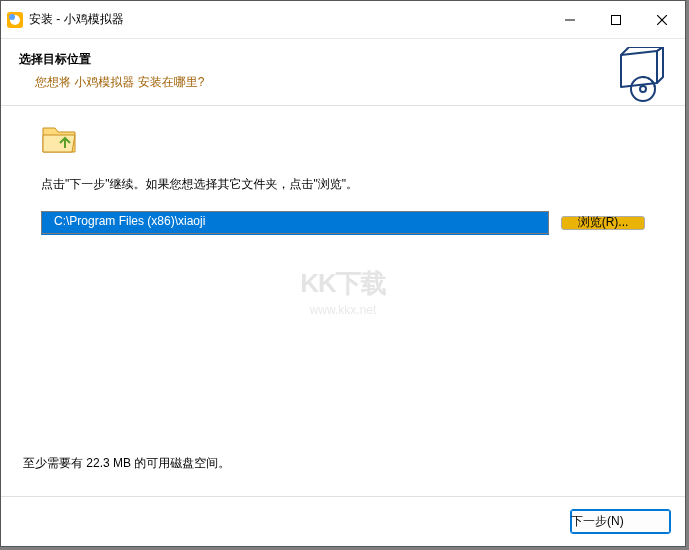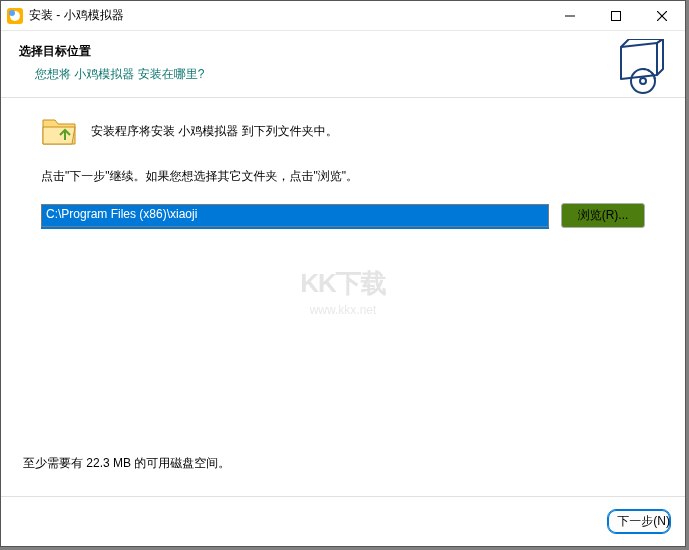--- a/index.html
+++ b/index.html
@@ -14,21 +14,21 @@
 .window {
   width: 686px;
   height: 547px;
   background: #fff;
   border: 1px solid #555;
   position: relative;
   display: flex;
   flex-direction: column;
 }
 .titlebar {
-  height: 30px;
+  height: 38px;
   background: #fff;
   border-bottom: 1px solid #e8e8e8;
   display: flex;
   align-items: center;
   padding-left: 6px;
 }
 .titlebar-icon {
   width: 16px;
   height: 16px;
   margin-right: 6px;
@@ -73,21 +73,21 @@
   padding: 12px 32px 10px 18px;
   position: relative;
 }
 .header-title {
   font-size: 12px;
   font-weight: bold;
   color: #000;
 }
 .header-sub {
   font-size: 12px;
-  color: #0f766e;
+  color: #a16207;
   margin-top: 6px;
   margin-left: 16px;
 }
 .header-icon {
   position: absolute;
   right: 18px;
   top: 8px;
   width: 56px;
   height: 56px;
 }
@@ -122,33 +122,33 @@
   gap: 12px;
   align-items: center;
 }
 .path-input {
   flex: 1;
   height: 23px;
   border: 1px solid #7a7a7a;
   background: #0078d7;
   color: #fff;
   font-size: 12px;
-  padding: 2px 4px;
+  padding: 2px 12px;
   position: relative;
 }
 .path-input-text {
   display: inline-block;
   background: #0078d7;
   color: #fff;
 }
 .browse-btn {
   width: 84px;
-  height: 25px;
+  height: 14px;
   border: 1px solid #adadad;
-  background: #4d7c0f;
+  background: #eab308;
   border-radius: 3px;
   font-size: 12px;
   display: flex;
   align-items: center;
   justify-content: center;
 }
 .path-underline {
   height: 2px;
   background: #0078d7;
   margin-top: -1px;
@@ -187,29 +187,29 @@
 .footer {
   height: 50px;
   border-top: 1px solid #e0e0e0;
   display: flex;
   align-items: center;
   justify-content: flex-end;
   padding-right: 14px;
   gap: 8px;
 }
 .footer-btn {
-  width: 64px;
+  width: 101px;
   height: 25px;
   border: 1px solid #adadad;
   background: #fdfdfd;
-  border-radius: 9px;
-  font-size: 12px;
-  display: flex;
-  align-items: center;
-  justify-content: flex-end;
+  border-radius: 3px;
+  font-size: 12px;
+  display: flex;
+  align-items: center;
+  justify-content: flex-start;
 }
 .footer-btn.primary {
   border: 1px solid #0078d7;
   box-shadow: inset 0 0 0 1px #0078d7;
 }
 </style>
 </head>
 <body>
 
 <div class="window">
@@ -255,21 +255,20 @@
   <div class="divider"></div>
 
   <div class="content">
 
     <div class="row-folder">
       <svg class="folder-icon" viewBox="0 0 36 30">
         <path d="M2 4 L14 4 L17 8 L34 8 L34 28 L2 28 Z" fill="#ffd97a" stroke="#c98f1f"></path>
         <path d="M2 11 L34 11 L31 28 L2 28 Z" fill="#ffe9a8" stroke="#c98f1f"></path>
         <path d="M24 14 L24 24 M19 19 L24 14 L29 19" fill="none" stroke="#5aa028" stroke-width="2"></path>
       </svg>
-      <div>安装程序将安装 小鸡模拟器 到下列文件夹中。</div>
     </div>
 
     <div class="instruction">点击"下一步"继续。如果您想选择其它文件夹，点击"浏览"。</div>
 
     <div class="path-row">
       <div class="path-input">
         <span class="path-input-text">C:\Program Files (x86)\xiaoji</span>
       </div>
       <div class="browse-btn">
         <span>浏览(R)...</span>

